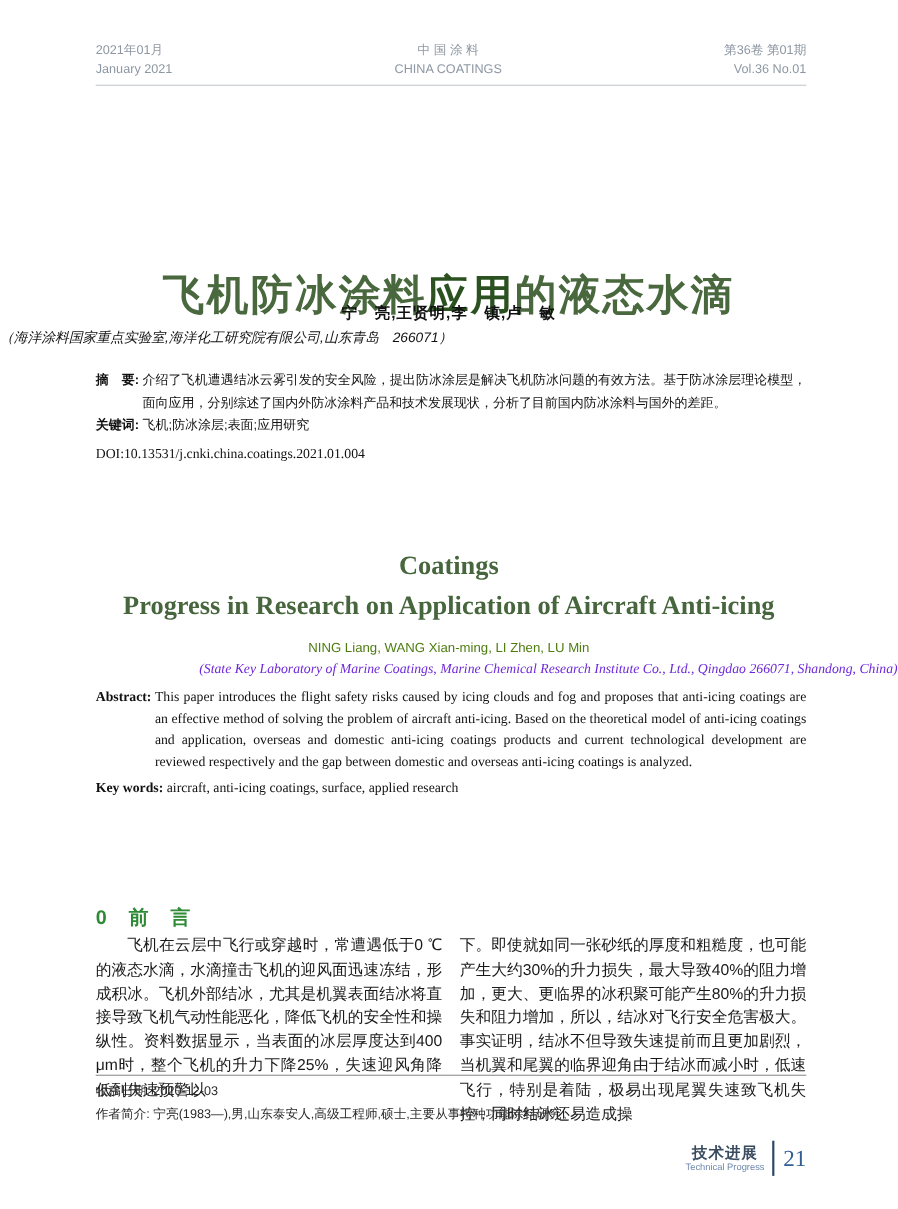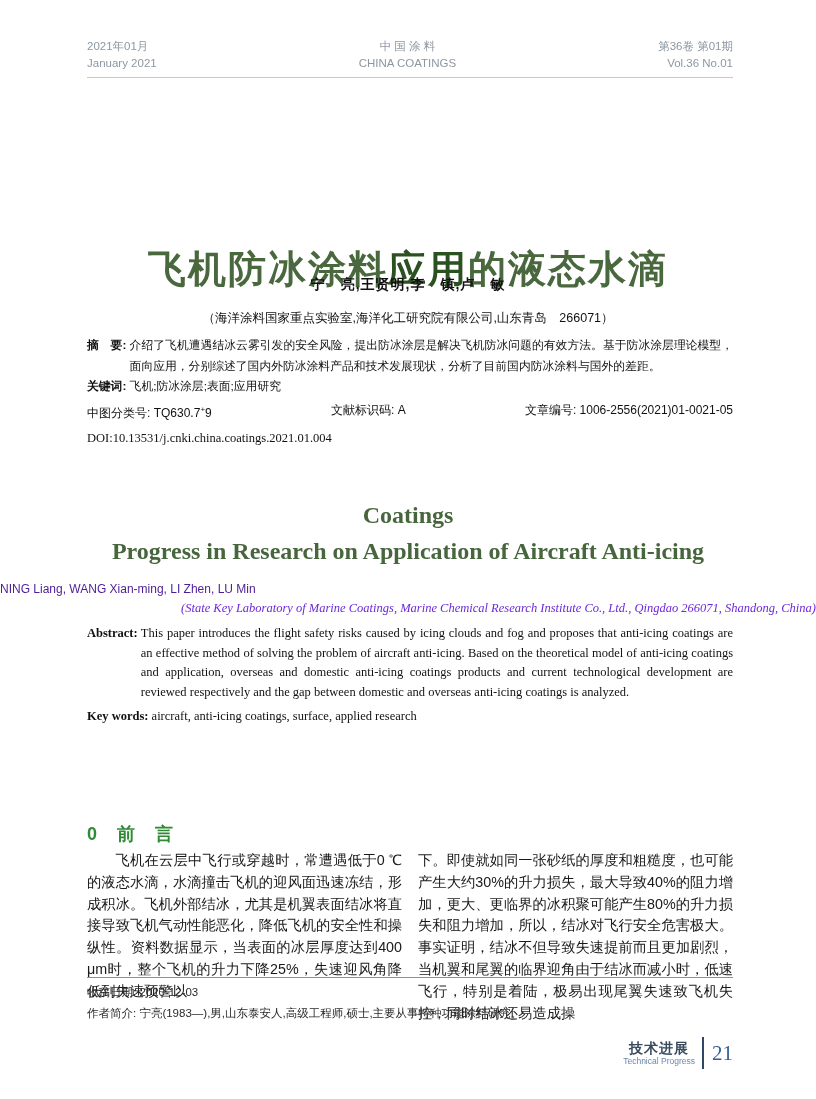--- a/index.html
+++ b/index.html
@@ -19,39 +19,39 @@
   .hdr .r { text-align:right; }
 
   
   .cn-title {
     position:absolute; top:219px; left:0; width:816px; text-align:center;
     font-size:38px; font-weight:700; color:#49683e; letter-spacing:2px; line-height:50px;
   }
   .cn-title .dark { color:#2a511f; }
   .authors-zh { position:absolute; top:276px; left:0; width:816px; text-align:center;
     font-size:14px; font-weight:700; letter-spacing:1px; color:#111; }
-  .affil-zh { position:absolute; top:310px; left:0; width:816px; text-align:center;
-    font-size:12.5px; color:#111; }
+  .affil-zh { position:absolute; top:299px; left:0; width:816px; 
+    font-size:12.5px; color:#111;font-style:italic; }
 
   
   .zh-abs { position:absolute; top:335px; left:87px; width:646px;
     font-size:11.8px; line-height:20.5px; color:#111; }
   .row-hang { display:flex; }
   .row-hang .lbl { font-weight:700; white-space:pre; }
   .row-hang .txt { flex:1; text-align:justify; }
   .meta-row { display:flex; justify-content:space-between; margin-top:3px; font-size:12px; }
   .doi { margin-top:5px; font-family:"Liberation Serif", serif; font-size:12.5px; }
   sup.clc-sup { font-size:8px; }
 
   
   .en-title { position:absolute; top:497px; left:0; width:816px; text-align:center;
     font-family:"Liberation Serif", serif; font-weight:700; font-size:24px;
     line-height:36px; color:#47663d; }
-  .en-authors { position:absolute; top:582px; left:0; width:816px; text-align:left;
-    font-size:12px; color:#4c1d95; }
+  .en-authors { position:absolute; top:582px; left:0; width:816px; text-align:center;
+    font-size:12px; color:#4d7c0f; }
   .en-affil { position:absolute; top:601px; left:0; width:816px; text-align:right;
     font-family:"Liberation Serif", serif; font-style:italic; font-size:12.5px; color:#6d28d9; }
 
   .en-abs { position:absolute; top:624px; left:87px; width:646px;
     font-family:"Liberation Serif", serif; font-size:12.5px; line-height:19.5px; color:#111; }
   .en-abs .lbl { font-weight:700; font-style:normal; }
   .en-kw { margin-top:5px; }
 
   
   .sec-head { position:absolute; top:822px; left:87px; font-size:18px; font-weight:700;
@@ -103,25 +103,20 @@
 
   <div class="zh-abs">
     <div class="row-hang">
       <span class="lbl">摘　要: </span>
       <span class="txt">介绍了飞机遭遇结冰云雾引发的安全风险，提出防冰涂层是解决飞机防冰问题的有效方法。基于防冰涂层理论模型，面向应用，分别综述了国内外防冰涂料产品和技术发展现状，分析了目前国内防冰涂料与国外的差距。</span>
     </div>
     <div class="row-hang">
       <span class="lbl">关键词: </span>
       <span class="txt">飞机;防冰涂层;表面;应用研究</span>
     </div>
-    <div class="meta-row">
-      <span><span>中图分类号: </span><span>TQ630.7</span><sup class="clc-sup">+</sup><span>9</span></span>
-      <span>文献标识码: A</span>
-      <span>文章编号: 1006-2556(2021)01-0021-05</span>
-    </div>
     <div class="doi">DOI:10.13531/j.cnki.china.coatings.2021.01.004</div>
   </div>
 
   <div class="en-title">
     <div>Coatings</div>
     <div>Progress in Research on Application of Aircraft Anti-icing</div>
   </div>
   <div class="en-authors">NING Liang, WANG Xian-ming, LI Zhen, LU Min</div>
   <div class="en-affil">(State Key Laboratory of Marine Coatings, Marine Chemical Research Institute Co., Ltd., Qingdao 266071, Shandong, China)</div>
 

